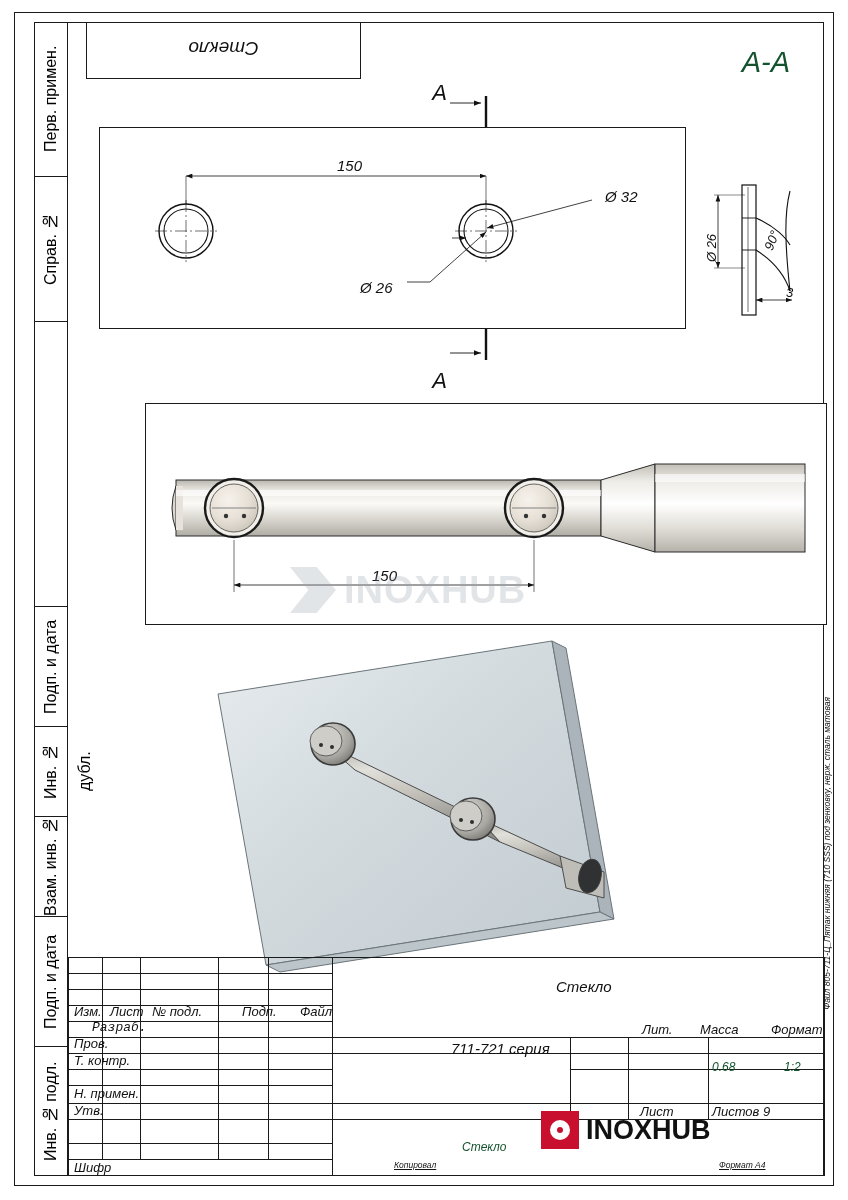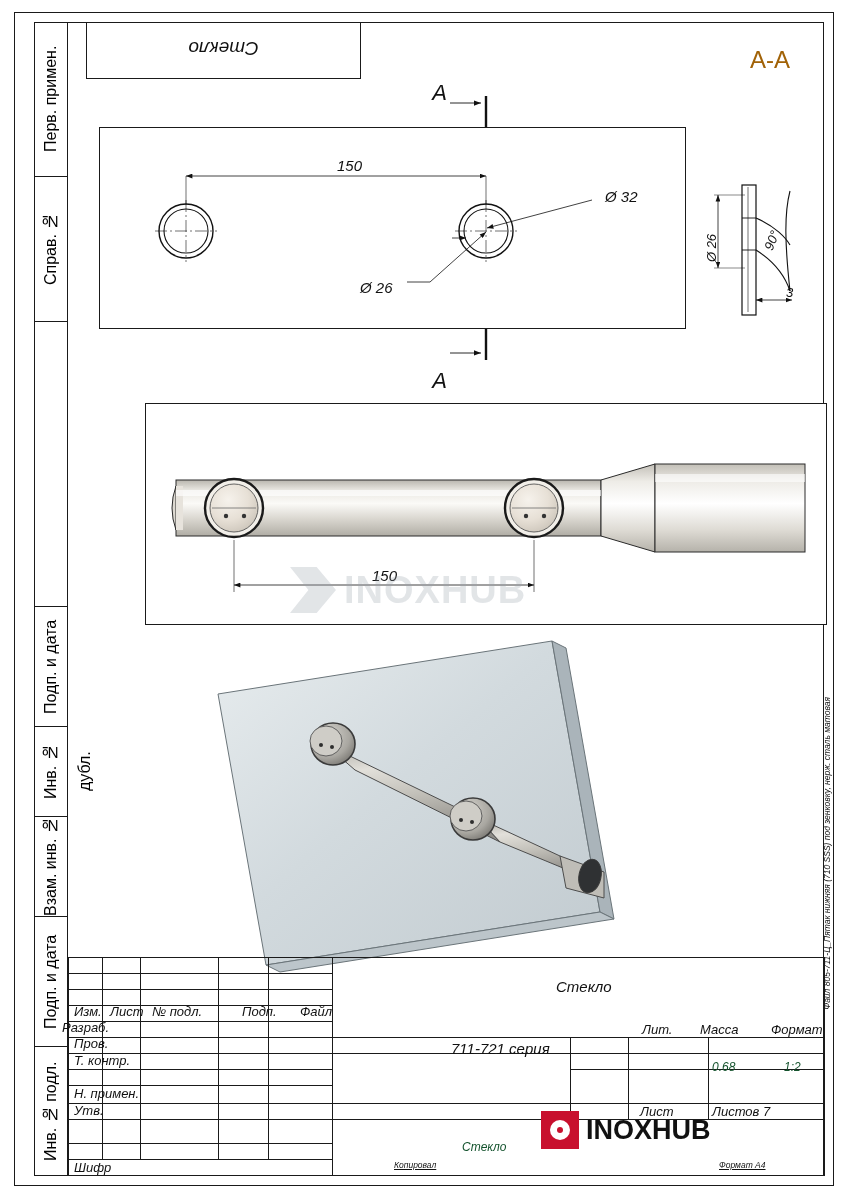--- a/index.html
+++ b/index.html
@@ -80,22 +80,23 @@
     top: 14px;
     text-align: center;
     font-size: 19px;
     font-style: italic;
     color: #111;
     transform: rotate(180deg);
   }
   .section-title {
     position: absolute;
     right: 58px; top: 46px;
-    font-size: 24px;
-    color: #a16207;
+    font-size: 29px;
+    font-style: italic;
+    color: #14532d;
   }
   
   .view-box {
     position: absolute;
     border: 1px solid #1a1a1a;
     box-sizing: border-box;
     background: #ffffff;
   }
   #view-top { left: 99px; top: 127px; width: 587px; height: 202px; }
   #view-mid { left: 145px; top: 403px; width: 682px; height: 222px; }
@@ -428,38 +429,38 @@
     <div class="tb-line" style="left:756px;top:0;width:1px;height:219px;"></div>
     <div class="tb-line" style="left:264px;top:162px;width:238px;height:1px;"></div>
   </div>
 
   <div class="tb-txt" style="left:74px; top:1004px;">Изм.</div>
   <div class="tb-txt" style="left:110px; top:1004px;">Лист</div>
   <div class="tb-txt" style="left:152px; top:1004px;">№ подл.</div>
   <div class="tb-txt" style="left:242px; top:1004px;">Подп.</div>
   <div class="tb-txt" style="left:300px; top:1004px;">Файл</div>
 
-  <div class="tb-txt" style="left:62px; top:1020px;">Разраб.</div>
+  <div class="tb-txt" style="left:92px; top:1020px;font-family:Liberation Mono, monospace;">Разраб.</div>
   <div class="tb-txt" style="left:74px; top:1036px;">Пров.</div>
   <div class="tb-txt" style="left:74px; top:1053px;">Т. контр.</div>
   <div class="tb-txt" style="left:74px; top:1086px;">Н. примен.</div>
   <div class="tb-txt" style="left:74px; top:1103px;">Утв.</div>
   <div class="tb-txt" style="left:74px; top:1160px;">Шифр</div>
 
   <div class="tb-big" style="left:556px; top:978px;">Стекло</div>
   <div class="tb-big" style="left:451px; top:1040px;">711-721 серия</div>
   <div class="tb-med" style="left:462px; top:1140px;">Стекло</div>
 
   <div class="tb-txt" style="left:642px; top:1022px;">Лит.</div>
   <div class="tb-txt" style="left:700px; top:1022px;">Масса</div>
   <div class="tb-txt" style="left:771px; top:1022px;">Формат</div>
   <div class="tb-med" style="left:712px; top:1060px;">0.68</div>
   <div class="tb-med" style="left:784px; top:1060px;">1:2</div>
   <div class="tb-txt" style="left:640px; top:1104px;">Лист</div>
-  <div class="tb-txt" style="left:712px; top:1104px;">Листов 7</div>
+  <div class="tb-txt" style="left:712px; top:1104px;">Листов 9</div>
 
   <div class="logo">
     <div class="logo-mark"></div>
     <div class="logo-text">INOXHUB</div>
   </div>
 
   <div class="bottom-txt" style="left:394px; top:1160px;">Копировал</div>
   <div class="bottom-txt" style="left:719px; top:1160px;">Формат A4</div>
 
 </div>

